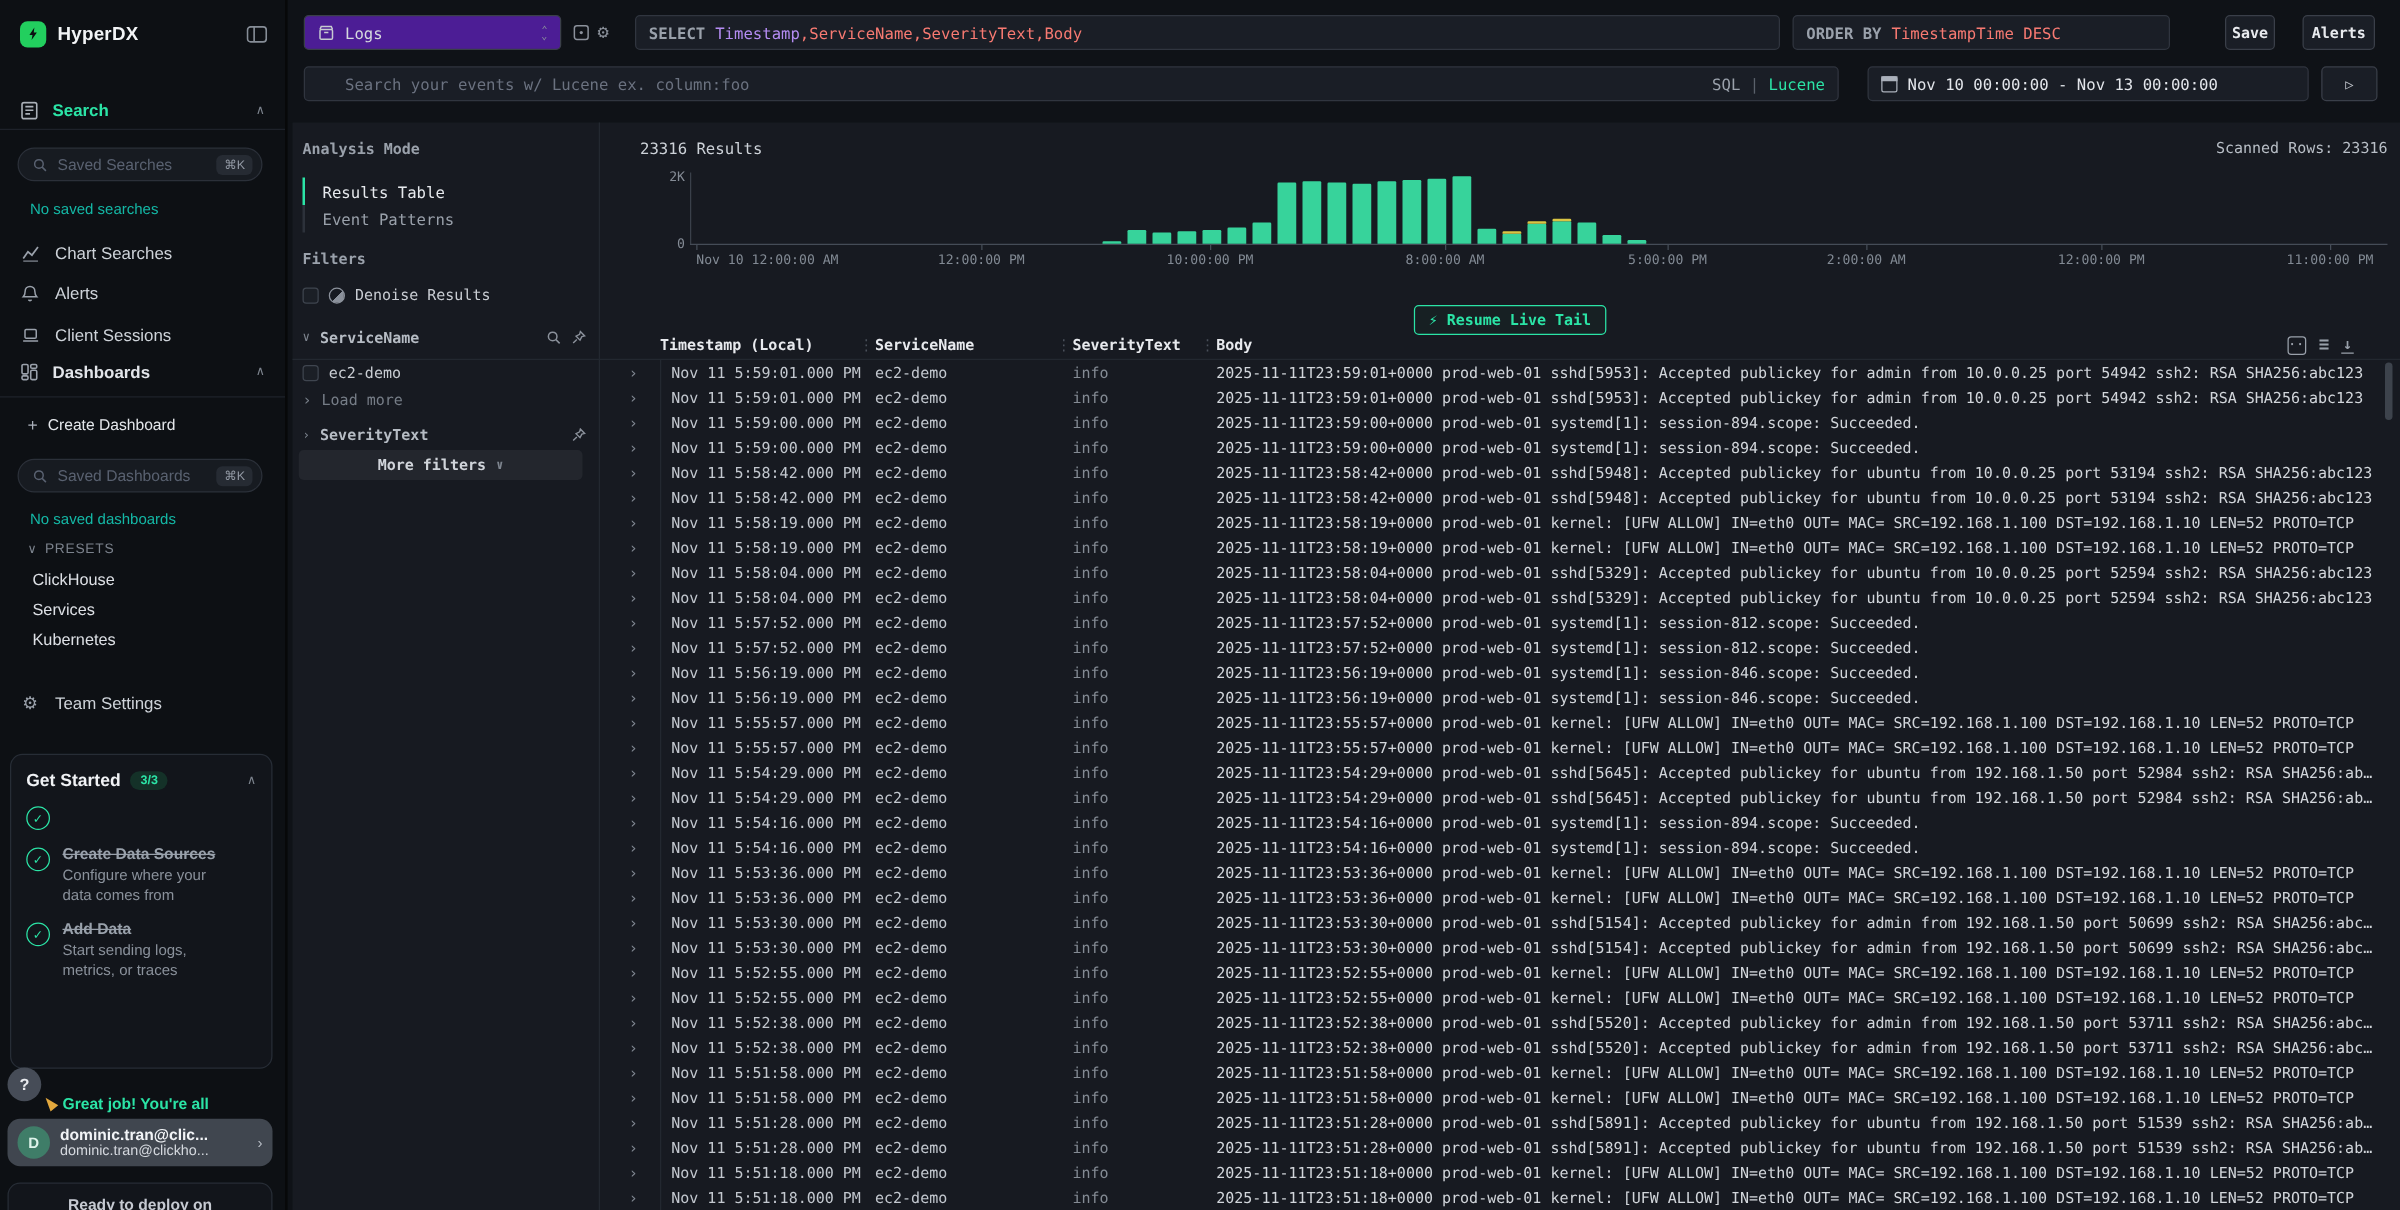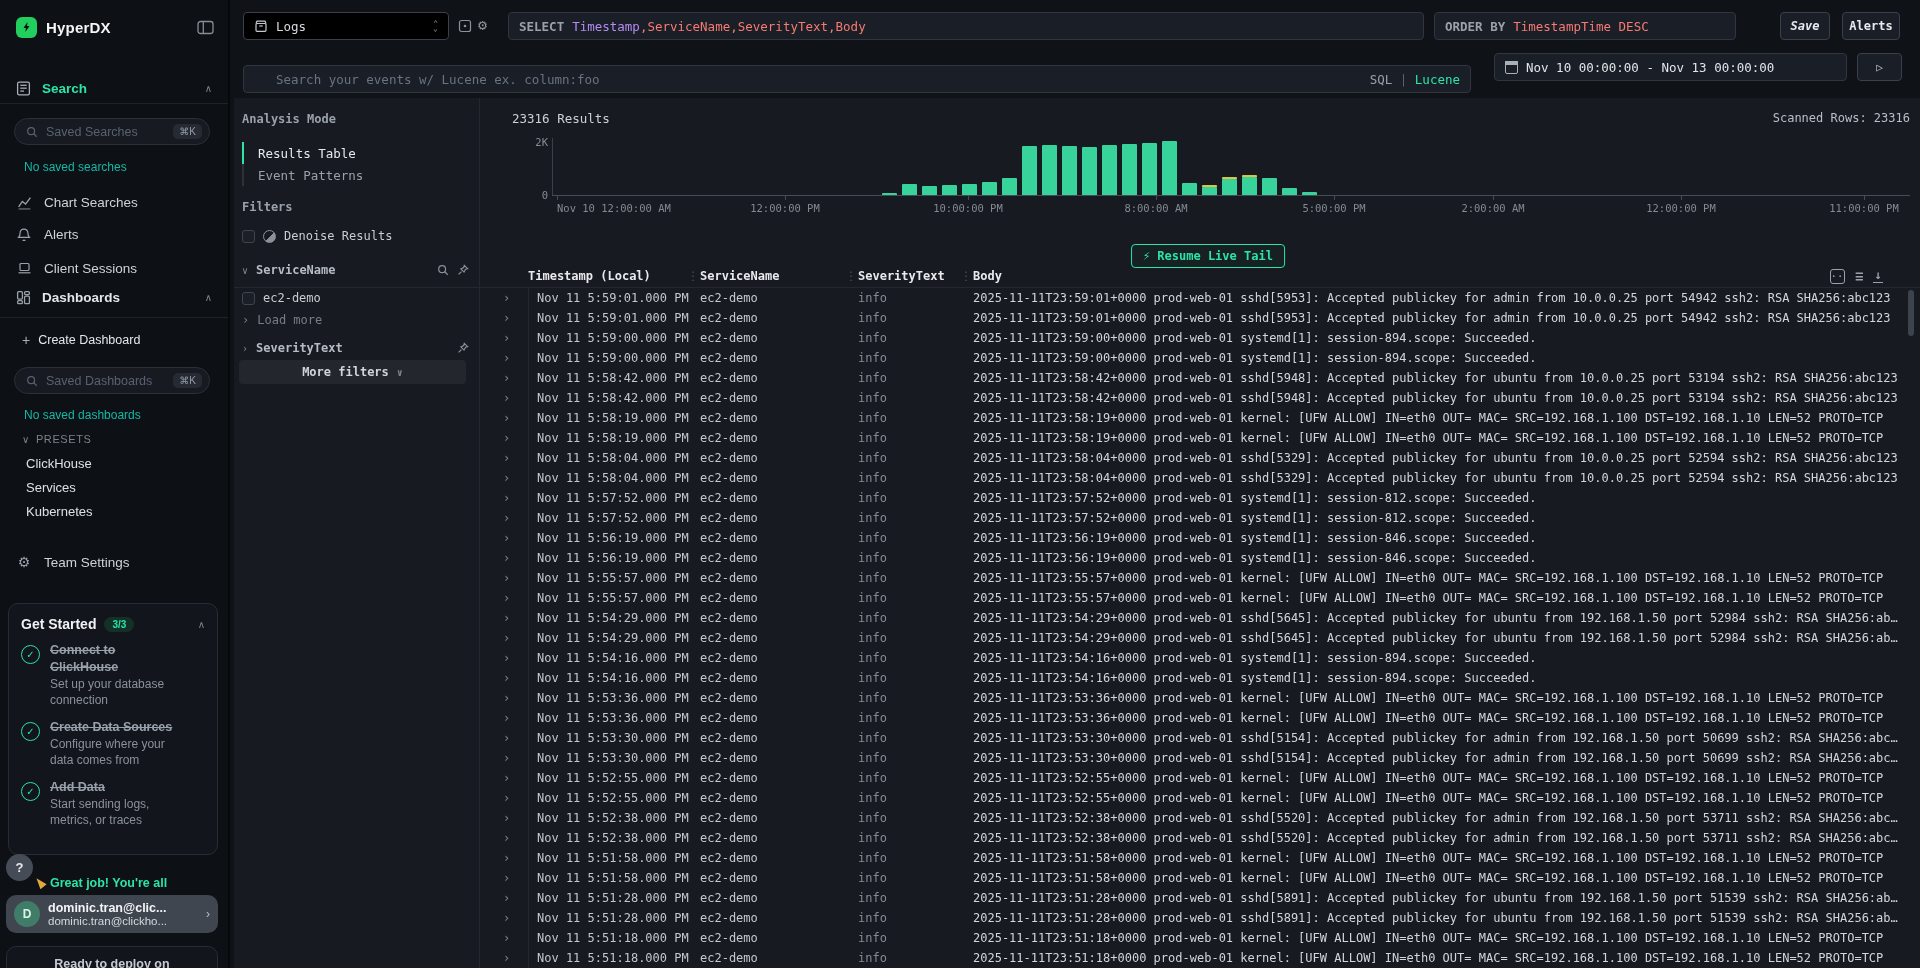--- a/index.html
+++ b/index.html
@@ -57,21 +57,21 @@
   .user-email { font-size:11.5px; color:#d4d8de; white-space:nowrap; }
   .chip-chev { color:#b7bcc4; font-size:12px; }
   .bottom-card { position:absolute; left:6px; right:10px; top:946px; height:44px; border:1px solid #272d36;
                  border-radius:10px; background:#12151b; text-align:center; padding-top:10px;
                  font-size:12.5px; color:#c6cad2; font-weight:bold; }
 
   
   .topbar { position:absolute; left:232px; top:0; right:0; height:98px; background:#0f1217; }
   .tb-input { position:absolute; height:28px; background:#1a1e26; border:1px solid #30353f; border-radius:4px;
               display:flex; align-items:center; padding:0 10px; gap:8px; font-size:12.5px; }
-  .src-select { background:#000000; border-color:#3a3f49; color:#d6d9de;text-align:center; }
+  .src-select { background:#4c1d95; border-color:#3a3f49; color:#d6d9de;text-align:center; }
   .src-select .updown { margin-left:auto; color:#8b919b; font-size:8px; line-height:5px; display:flex; flex-direction:column; }
   .kw { color:#9aa1ab; font-weight:bold; }
   .icon-btn { position:absolute; color:#8b919b; display:flex; align-items:center; justify-content:center; }
   .btn { position:absolute; height:28px; border:1px solid #3a3f49; border-radius:4px; background:#1a1e26;
          color:#e8eaee; font-weight:bold; font-size:12px; display:flex; align-items:center; justify-content:center; }
   .mode { margin-left:auto; white-space:nowrap; }
   .mode .sql { color:#9aa1ab; } .mode .sepr { color:#5a616b; } .mode .lucene { color:#2be4a6; }
   .ph-text { color:#6b7280; }
   .cal { width:13px; height:13px; border:1.5px solid #aab0ba; border-radius:2px; position:relative; }
   .cal::before { content:""; position:absolute; left:-1px; right:-1px; top:-1px; height:4px; background:#aab0ba; }
@@ -244,24 +244,20 @@
     </div>
 
     <div class="gs-card">
       <div class="gs-title-row">
         <span class="gs-title">Get Started</span>
         <span class="badge">3/3</span>
         <span class="chev" style="margin-left:auto;">∧</span>
       </div>
       <div class="gs-step">
         <span class="gs-check">✓</span>
-        <span>
-          <span class="gs-step-title" style="display:block; width:135px;">Connect to ClickHouse</span>
-          <span class="gs-step-desc" style="display:block; width:140px;">Set up your database connection</span>
-        </span>
       </div>
       <div class="gs-step">
         <span class="gs-check">✓</span>
         <span>
           <span class="gs-step-title" style="display:block;">Create Data Sources</span>
           <span class="gs-step-desc" style="display:block; width:140px;">Configure where your data comes from</span>
         </span>
       </div>
       <div class="gs-step">
         <span class="gs-check">✓</span>
@@ -315,24 +311,24 @@
 
     <div class="tb-input" style="left:276px; top:12px; width:916px;">
       <span class="kw">SELECT</span>
       <span><span style="color: rgb(180, 140, 242); margin-top: 20px;">Timestamp</span><span style="color: rgb(248, 122, 114);">,ServiceName,SeverityText,Body</span></span>
     </div>
 
     <div class="tb-input" style="left:1202px; top:12px; width:302px;">
       <span class="kw">ORDER BY</span>
       <span style="color:#f87a72;">TimestampTime DESC</span>
     </div>
-    <div class="btn" style="left:1548px; top:12px; width:50px;font-style:italic;">Save</div>
+    <div class="btn" style="left:1548px; top:12px; width:40px;">Save</div>
     <div class="btn" style="left:1610px; top:12px; width:58px;">Alerts</div>
 
-    <div class="tb-input" style="left:11px; top:65px; width:1228px;padding-left:32px;">
+    <div class="tb-input" style="left:11px; top:53px; width:1228px;padding-left:32px;">
       <span class="ph-text">Search your events w/ Lucene ex. column:foo</span>
       <span class="mode">
         <span class="sql">SQL</span>
         <span class="sepr">|</span>
         <span class="lucene">Lucene</span>
       </span>
     </div>
     <div class="tb-input" style="left:1262px; top:53px; width:353px;">
       <span class="cal"></span>
       <span class="date-text">Nov 10 00:00:00 - Nov 13 00:00:00</span>

